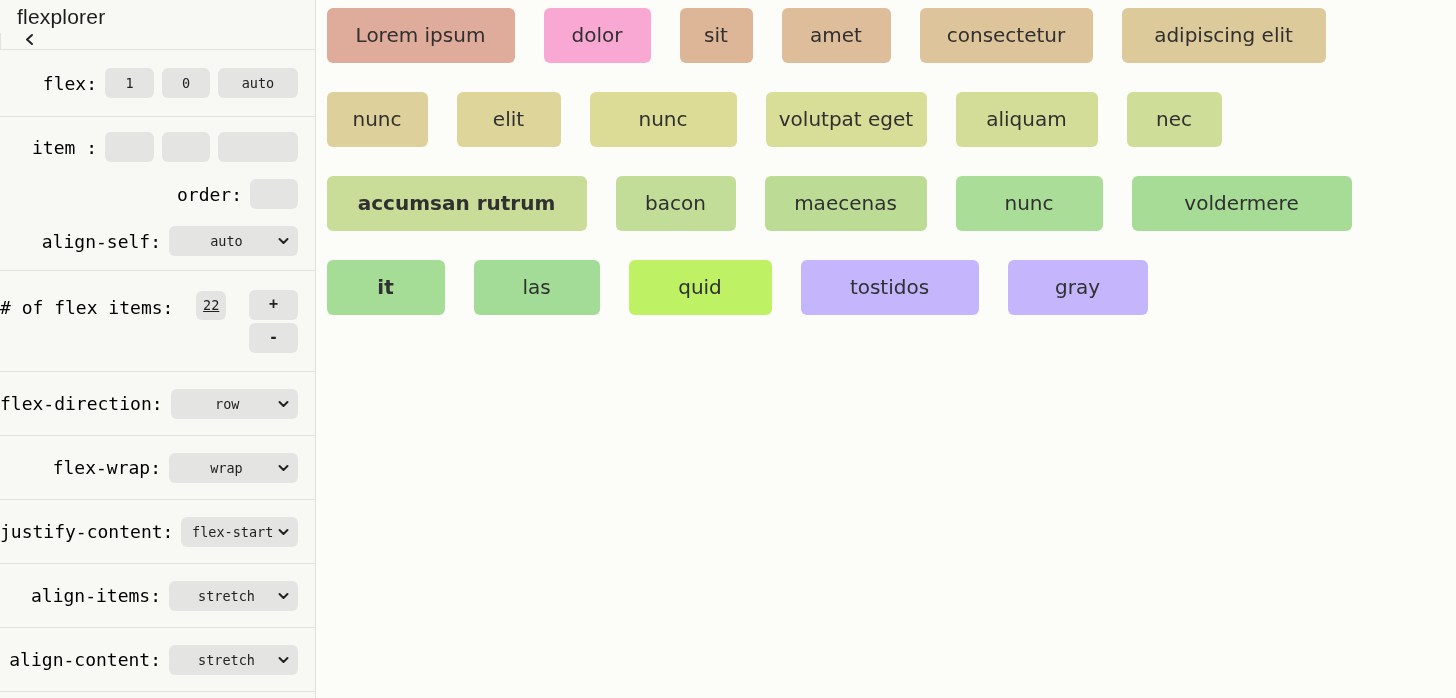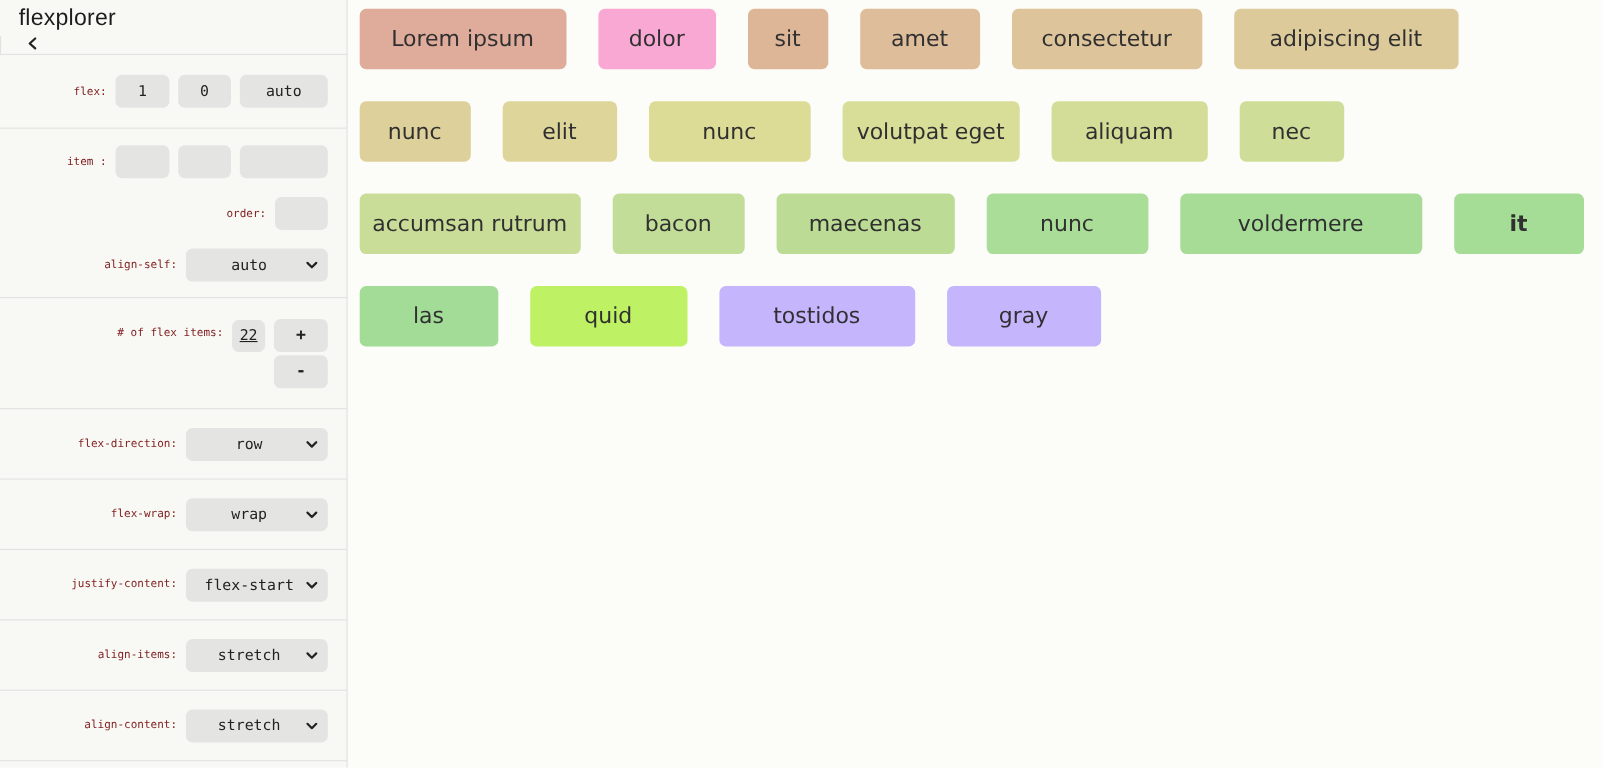--- a/index.html
+++ b/index.html
@@ -53,22 +53,22 @@
   }
   .row {
     display: flex;
     align-items: center;
     justify-content: flex-end;
     gap: 8px;
     padding-right: 17px;
   }
   .lbl {
     font-family: "DejaVu Sans Mono", monospace;
-    font-size: 10px;
-    color: #7f1d1d;
+    font-size: 18px;
+    color: #000000;
     white-space: nowrap;
   }
   .ctl {
     height: 30px;
     border: none;
     border-radius: 6px;
     background: #e4e4e3;
     font-family: "DejaVu Sans Mono", monospace;
     font-size: 13.5px;
     color: #222;
@@ -97,21 +97,21 @@
     text-align-last: center;
   }
   .selwrap .chev {
     position: absolute;
     right: 9px; top: 50%;
     transform: translateY(-50%);
     pointer-events: none;
     display: flex;
   }
 
-  .count-row { align-items: flex-start; }
+  .count-row { align-items: flex-start; justify-content: space-between; }
   .count-lbl { margin-top: 7px; }
   .count-input { margin-top: 1px; height: 29px; }
   .pm-col { display: flex; flex-direction: column; gap: 3px; }
   .pm-btn {
     width: 49px; height: 30px;
     border: none; border-radius: 6px;
     background: #e4e4e3;
     font-family: "DejaVu Sans Mono", monospace;
     font-size: 15px; font-weight: bold; color: #222;
     cursor: pointer;
@@ -298,21 +298,21 @@
     <div class="flex-item" style="background: rgb(221, 182, 151); width: 73px;">sit</div>
     <div class="flex-item" style="background: rgb(222, 189, 154); width: 109px;">amet</div>
     <div class="flex-item" style="background: rgb(222, 196, 154); width: 173px;">consectetur</div>
     <div class="flex-item" style="background: rgb(221, 202, 154); width: 204px;">adipiscing elit</div>
     <div class="flex-item" style="background: rgb(222, 208, 154); width: 101px;">nunc</div>
     <div class="flex-item" style="background: rgb(222, 213, 154); width: 104px;">elit</div>
     <div class="flex-item" style="background: rgb(220, 220, 150); width: 147px;">nunc</div>
     <div class="flex-item" style="background: rgb(216, 221, 151); width: 161px;">volutpat eget</div>
     <div class="flex-item" style="background: rgb(211, 221, 151); width: 142px;">aliquam</div>
     <div class="flex-item" style="background: rgb(206, 221, 151); width: 95px;">nec</div>
-    <div class="flex-item" style="background: rgb(201, 221, 152); width: 201px;">accumsan rutrum</div>
+    <div class="flex-item" style="background: rgb(201, 221, 152); width: 260px; font-weight: bold;">accumsan rutrum</div>
     <div class="flex-item" style="background: rgb(194, 221, 151); width: 120px;">bacon</div>
     <div class="flex-item" style="background: rgb(188, 220, 150); width: 162px;">maecenas</div>
     <div class="flex-item" style="background: rgb(170, 221, 151); width: 147px;">nunc</div>
     <div class="flex-item" style="background: rgb(167, 220, 150); width: 220px;">voldermere</div>
     <div class="flex-item" style="background: rgb(165, 220, 150); width: 118px; font-weight: bold;">it</div>
     <div class="flex-item" style="background: rgb(162, 220, 150); width: 126px;">las</div>
     <div class="flex-item" style="background: #bef264; width: 143px;">quid</div>
     <div class="flex-item" style="background: #c4b5fd; width: 178px;">tostidos</div>
     <div class="flex-item" style="background: #c4b5fd; width: 140px;">gray</div>
   </div>

